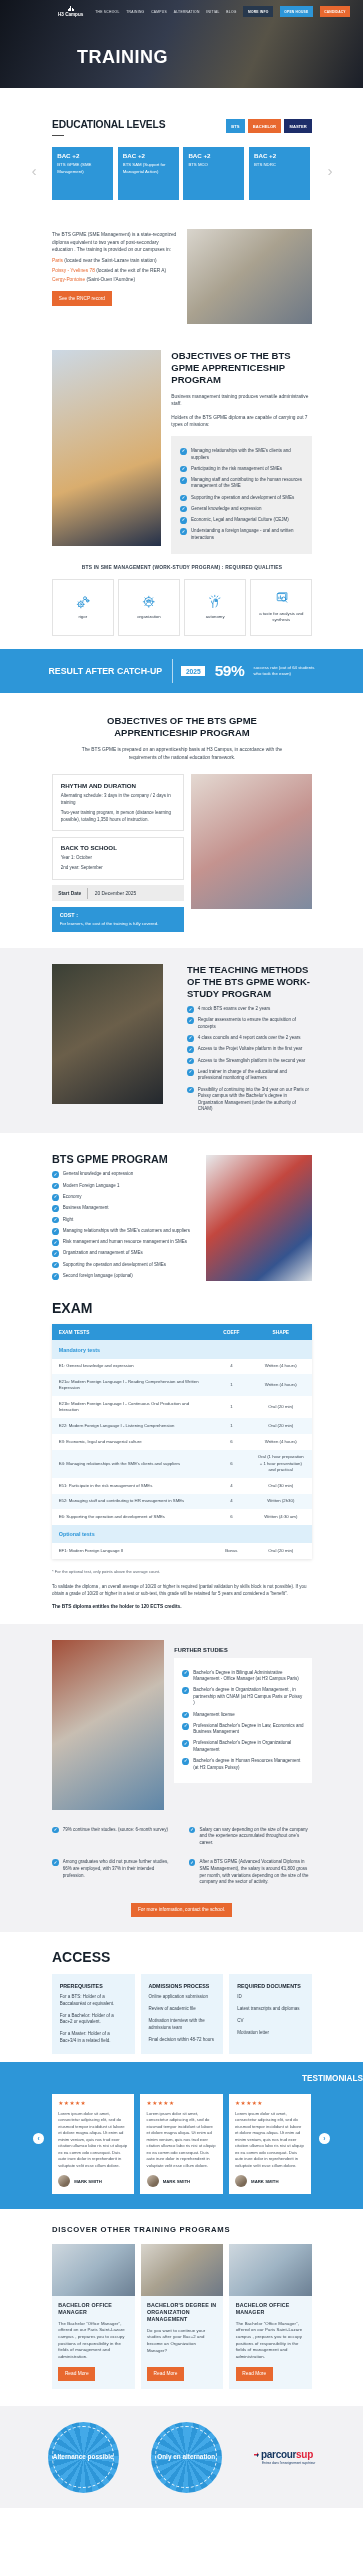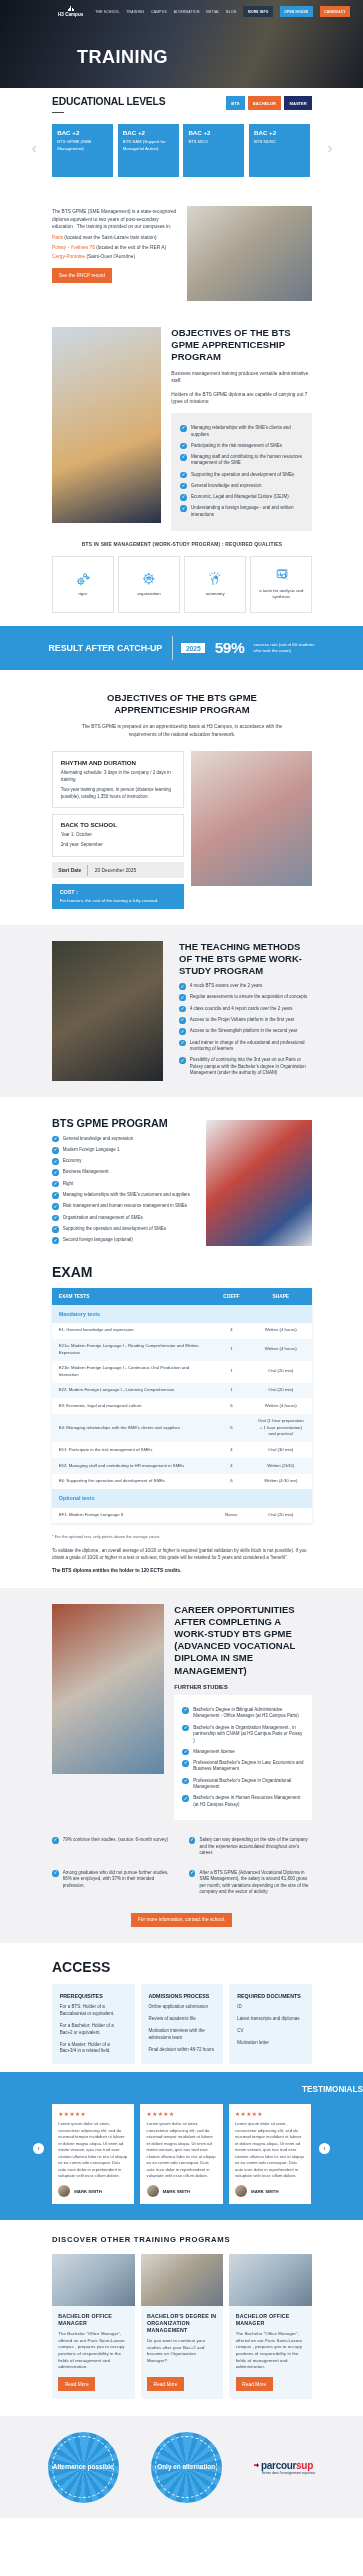--- a/index.html
+++ b/index.html
@@ -11,21 +11,21 @@
   .hero{height:88px;background:linear-gradient(115deg,#10141c 0%,#343c4e 45%,#575347 70%,#1a1e28 100%);position:relative}
   .topnav{display:flex;align-items:center;gap:6.7px;padding:6.2px 0 0 58px}
   .logo{color:#fff;font-size:4.6px;font-weight:bold;text-align:center;line-height:1.1;margin-right:5.2px}
   .logo-bars{display:flex;gap:0.5px;align-items:flex-end;justify-content:center;height:5.2px;margin-bottom:1px}
   .logo-bars i{display:block;width:0.8px;background:#fff}
   .nav-link{color:#e8ebef;font-size:3.3px;letter-spacing:0.3px;text-transform:uppercase;text-decoration:none}
   .nav-btn{font-size:3.3px;font-weight:bold;color:#fff;padding:3.6px 4.6px;border:none;cursor:pointer;letter-spacing:0.2px}
   .nb-dark{background:#27384d}.nb-blue{background:#2d96d8}.nb-orange{background:#e8682f}
   .hero-title{position:absolute;left:77px;top:47px;font-size:18px;font-weight:800;color:#fff;letter-spacing:0.5px}
   
-  .levels{padding-top:8px}
+  .levels{padding-top:31px}
   .section-head{display:flex;justify-content:space-between;align-items:flex-start}
   .page-h{font-size:10.3px;font-weight:800;letter-spacing:-0.2px}
   .underline{width:12.4px;height:1px;background:#4a4a4a;margin-top:4.6px}
   .filters{display:flex;gap:3.1px}
   .filter{color:#fff;font-size:4.1px;font-weight:bold;padding:4.6px 5.2px;border:none;cursor:pointer}
   .f-bts{background:#2d96d8}.f-bach{background:#e8682f}.f-master{background:#1d2d69}
   .levels-row{margin-top:11.3px;position:relative}
   .level-cards{display:flex;gap:4.6px}
   .level-card{background:#2d96d8;color:#fff;width:61px;height:53px;padding:5.2px;cursor:pointer}
   .level-deg{font-weight:800;font-size:6.2px;margin-bottom:3.1px}
@@ -84,21 +84,21 @@
   .start-row{background:#ececec;display:flex;align-items:center;margin-bottom:5.7px}
   .start-label{padding:5.2px 6.2px;font-size:4.9px;font-weight:600;color:#2c3640}
   .start-sep{width:0.5px;height:11.3px;background:#b9b9b9}
   .start-val{padding:5.2px 6.7px;font-size:4.9px;color:#2c3640}
   .cost-card{background:#2d96d8;color:#fff;padding:5.7px 7.7px}
   .cost-h{font-weight:800;font-size:5.4px;color:#fff}
   .cost-p{font-size:4.3px;margin-top:2.6px}
   .sched-photo{flex:1;height:135px}
   
   .gray-section{background:#f2f2f4;padding:15.5px 0}
-  .teach{display:flex;gap:16px}
+  .teach{display:flex;gap:24px}
   .teach-photo{width:111px;height:140px;flex:none}
   .teach-right{flex:1}
   
   .prog{display:flex;gap:8.2px;padding-top:20.6px}
   .prog-left{flex:1}
   .prog-photo{width:106px;height:126px;flex:none;margin-top:2.1px}
   .prog-h{font-size:10.8px;font-weight:800;margin-bottom:6.2px}
   
   .exam{margin-top:15.5px}
   .exam-h{font-size:14px;font-weight:800}
@@ -511,21 +511,20 @@
   </div>
   <p class="footnote">* For the optional test, only points above the average count.</p>
   <p class="valid">To validate the diploma , an overall average of 10/20 or higher is required (partial validation by skills block is not possible). If you obtain a grade of 10/20 or higher in a test or sub-test, this grade will be retained for 5 years and considered a "benefit".</p>
   <p class="ects">The BTS diploma entitles the holder to 120 ECTS credits.</p>
 </div>
 
 <div class="gray-section">
   <div class="container career">
     <div class="career-photo photo ph-street"></div>
     <div class="career-right">
-      <h2 class="sec-h">CAREER OPPORTUNITIES AFTER COMPLETING A WORK-STUDY BTS GPME (ADVANCED VOCATIONAL DIPLOMA IN SME MANAGEMENT)</h2>
       <h3 class="career-sub">FURTHER STUDIES</h3>
       <div class="whitecard">
         <div class="chk">
             <span class="badge">✓</span>
             <span>Bachelor's Degree in Bilingual Administrative Management - Office Manager (at H3 Campus Paris)</span>
           </div>
         <div class="chk">
             <span class="badge">✓</span>
             <span>Bachelor's degree in Organization Management , in partnership with CNAM (at H3 Campus Paris or Poissy )</span>
           </div>

